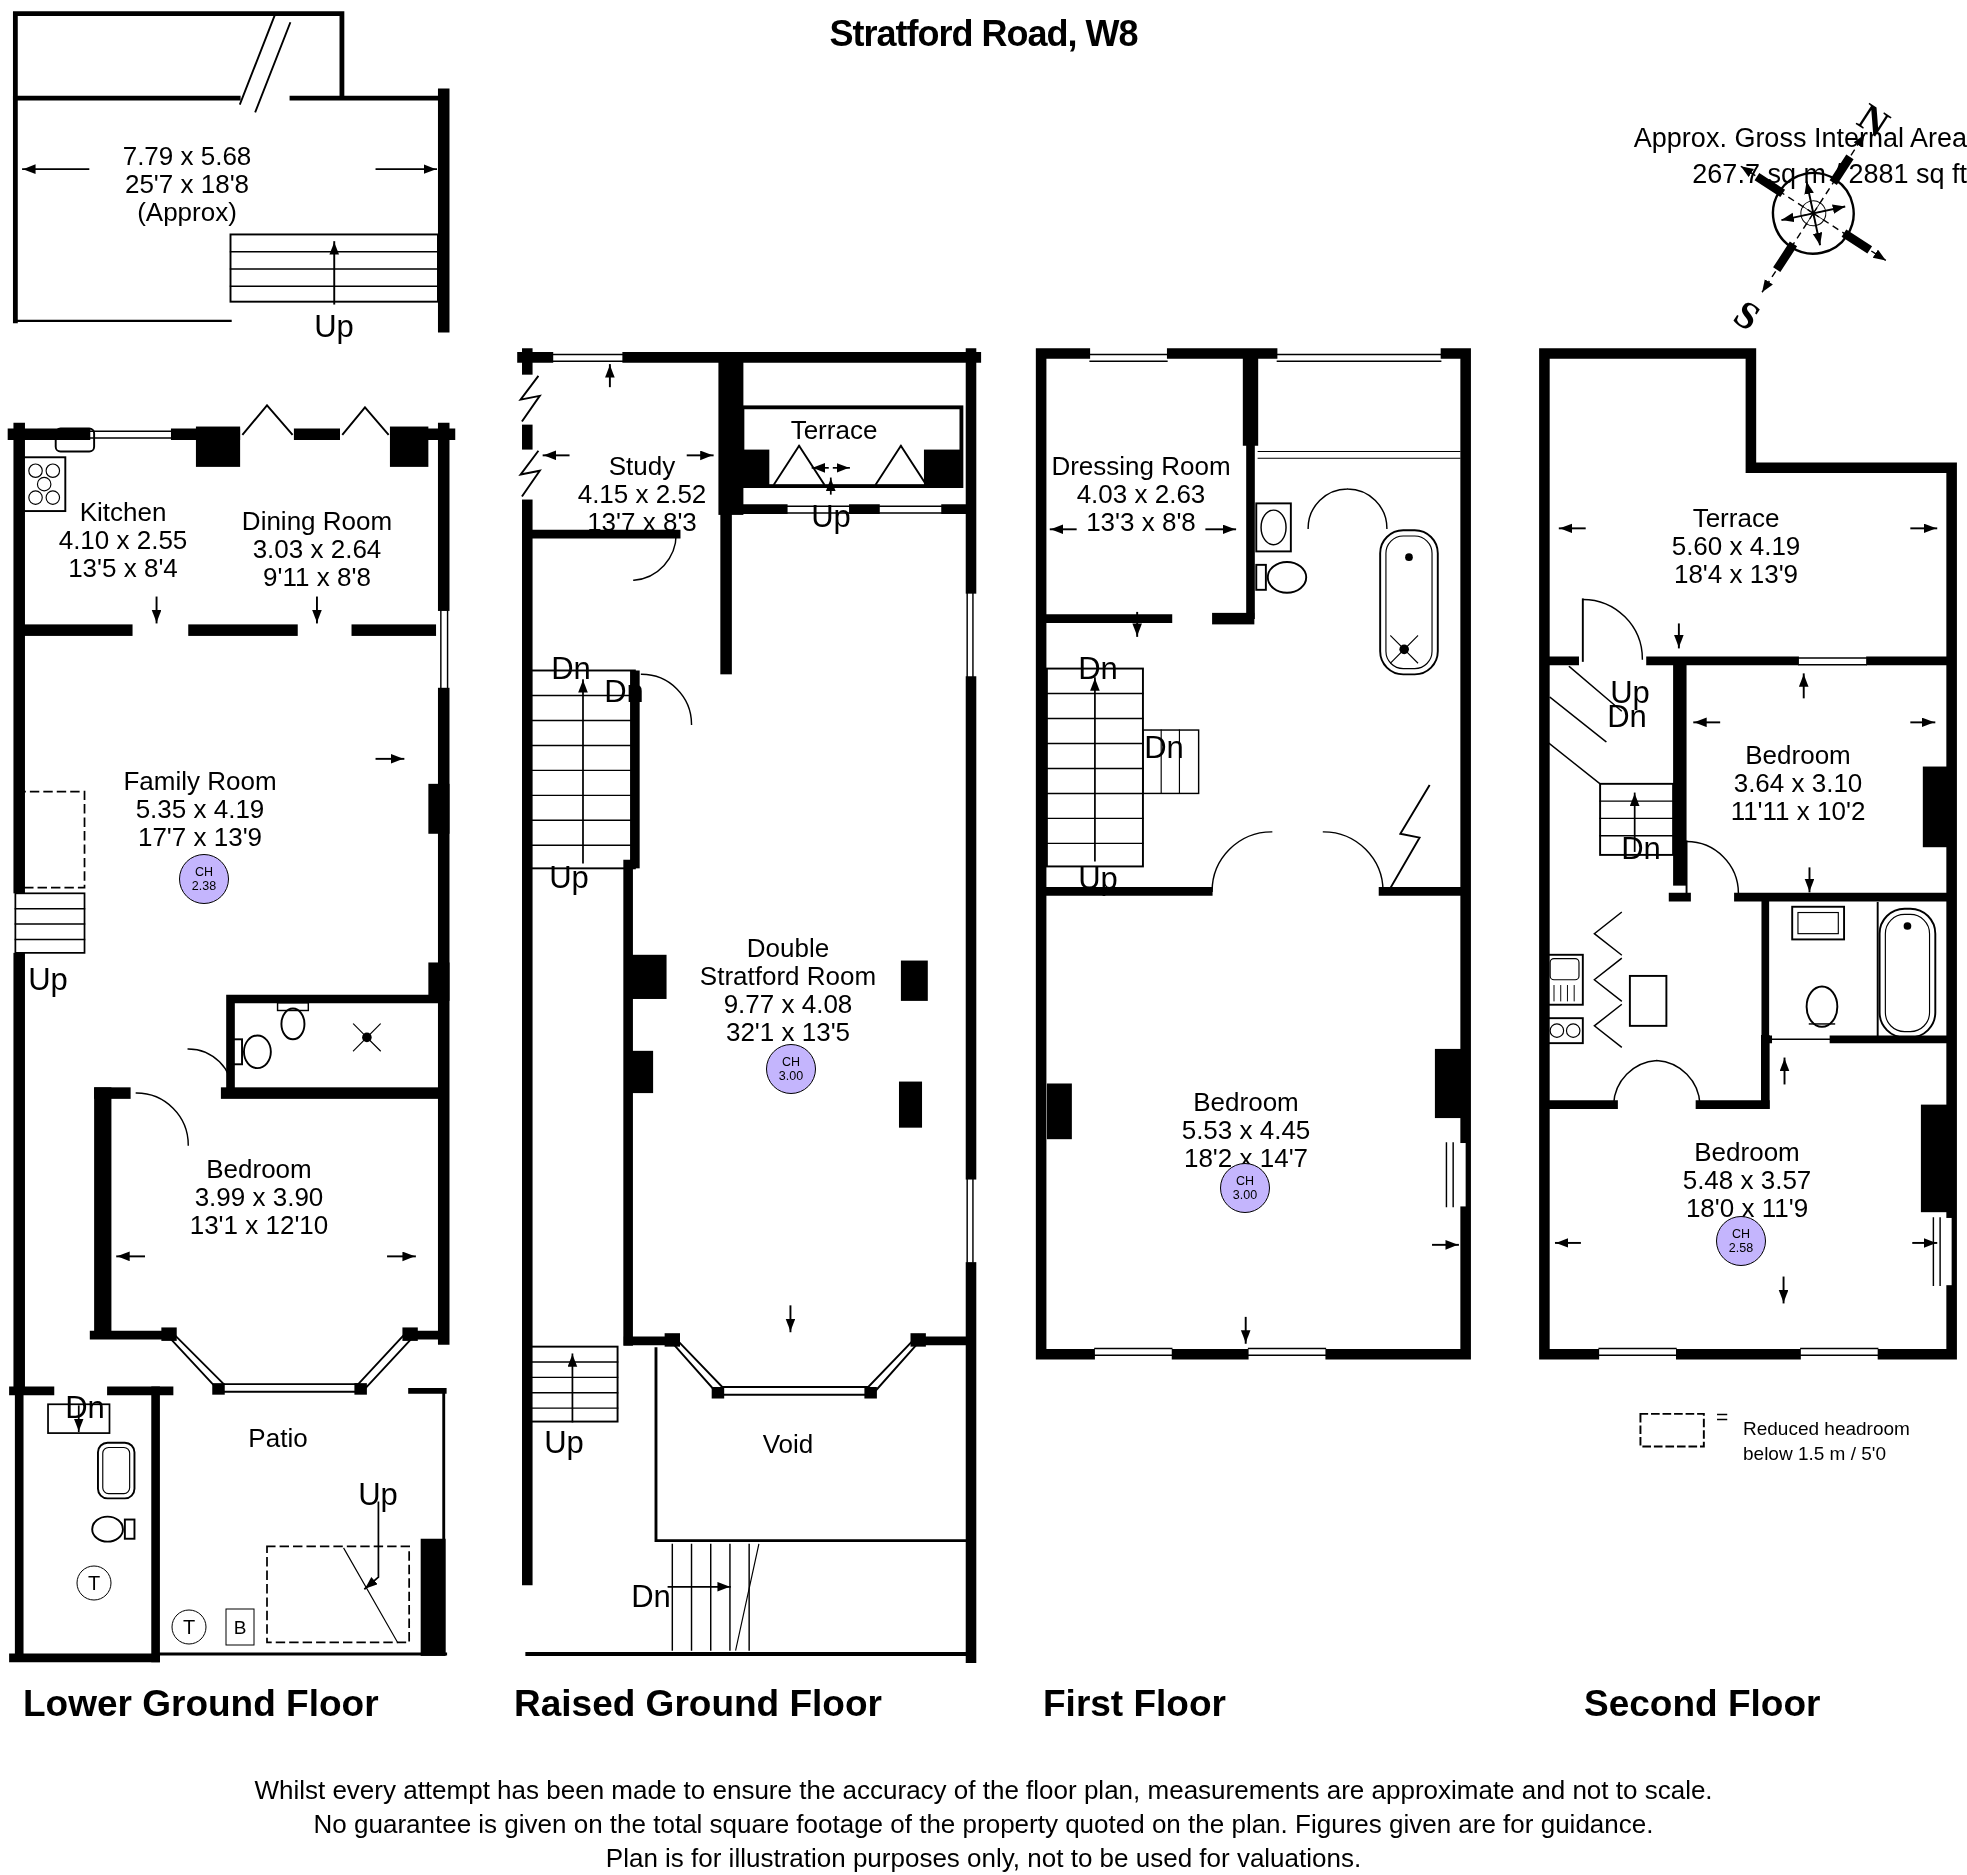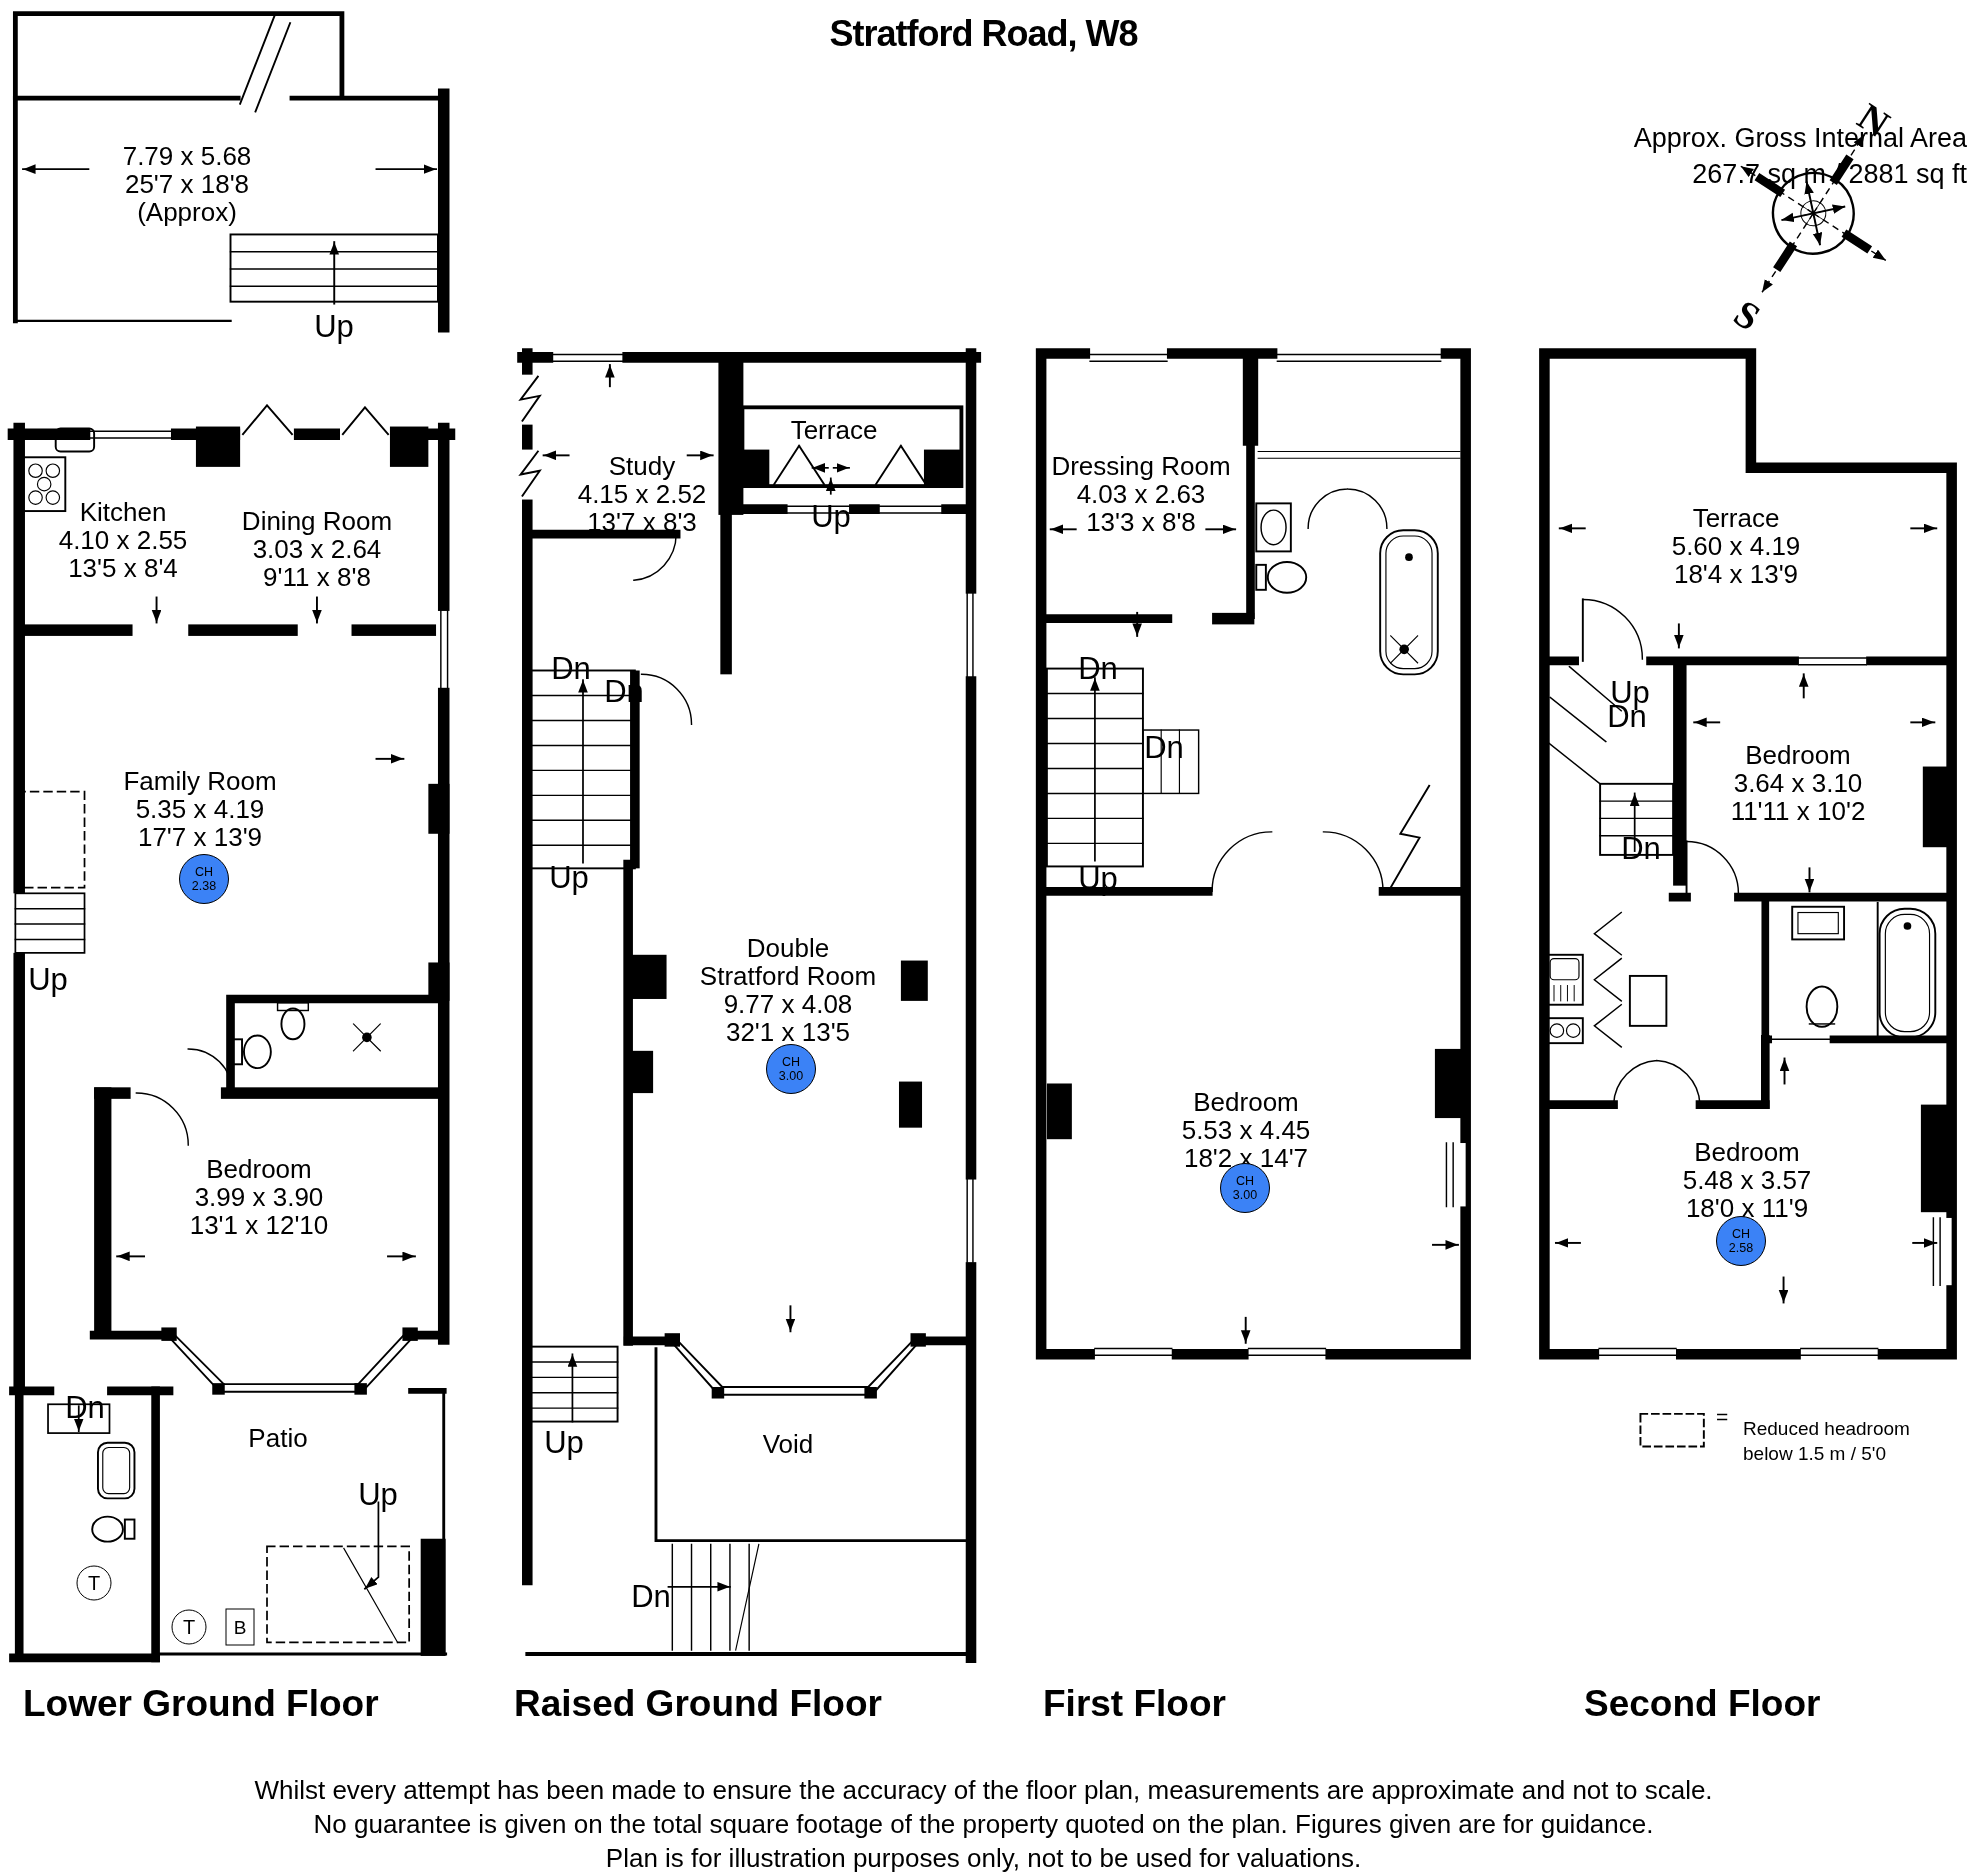--- a/index.html
+++ b/index.html
@@ -7,21 +7,21 @@
           font-family:"Liberation Sans",sans-serif;color:#000;}
   svg{position:absolute;left:0;top:0;}
   .title{position:absolute;left:0;top:13.4px;width:100%;text-align:center;
          font-size:36px;font-weight:bold;letter-spacing:-1px;}
   .sub{position:absolute;left:0;width:100%;text-align:right;font-size:27px;}
   .lbl{position:absolute;transform:translateX(-50%);text-align:center;
        font-size:26px;line-height:28px;white-space:nowrap;}
   .sm{position:absolute;transform:translateX(-50%);font-size:31px;line-height:25px;white-space:nowrap;margin-top:8px;}
   .ch-circle{position:absolute;width:48px;height:48px;border:1.9px solid #000;border-radius:50%;
        transform:translate(-50%,-50%);display:flex;flex-direction:column;align-items:center;
-       justify-content:center;font-size:12.5px;line-height:14.4px;background:#3b82f6;}
+       justify-content:center;font-size:12.5px;line-height:14.4px;background:#c4b5fd;}
   .t-circle{position:absolute;width:33px;height:33px;border:1.9px solid #000;border-radius:50%;
        transform:translate(-50%,-50%);display:flex;align-items:center;justify-content:center;
        font-size:20px;background:#fff;}
   .b-box{position:absolute;width:27px;height:35px;border:1.9px solid #000;
        transform:translate(-50%,-50%);display:flex;align-items:center;justify-content:center;
        font-size:19px;background:#fff;}
   .floor-label{position:absolute;font-weight:bold;font-size:37px;white-space:nowrap;}
   .legend-text{position:absolute;font-size:19px;line-height:24px;white-space:nowrap;margin-top:12px;}
   .eq{position:absolute;font-size:21px;}
   .disclaimer{position:absolute;left:0;top:1773px;width:100%;text-align:center;

